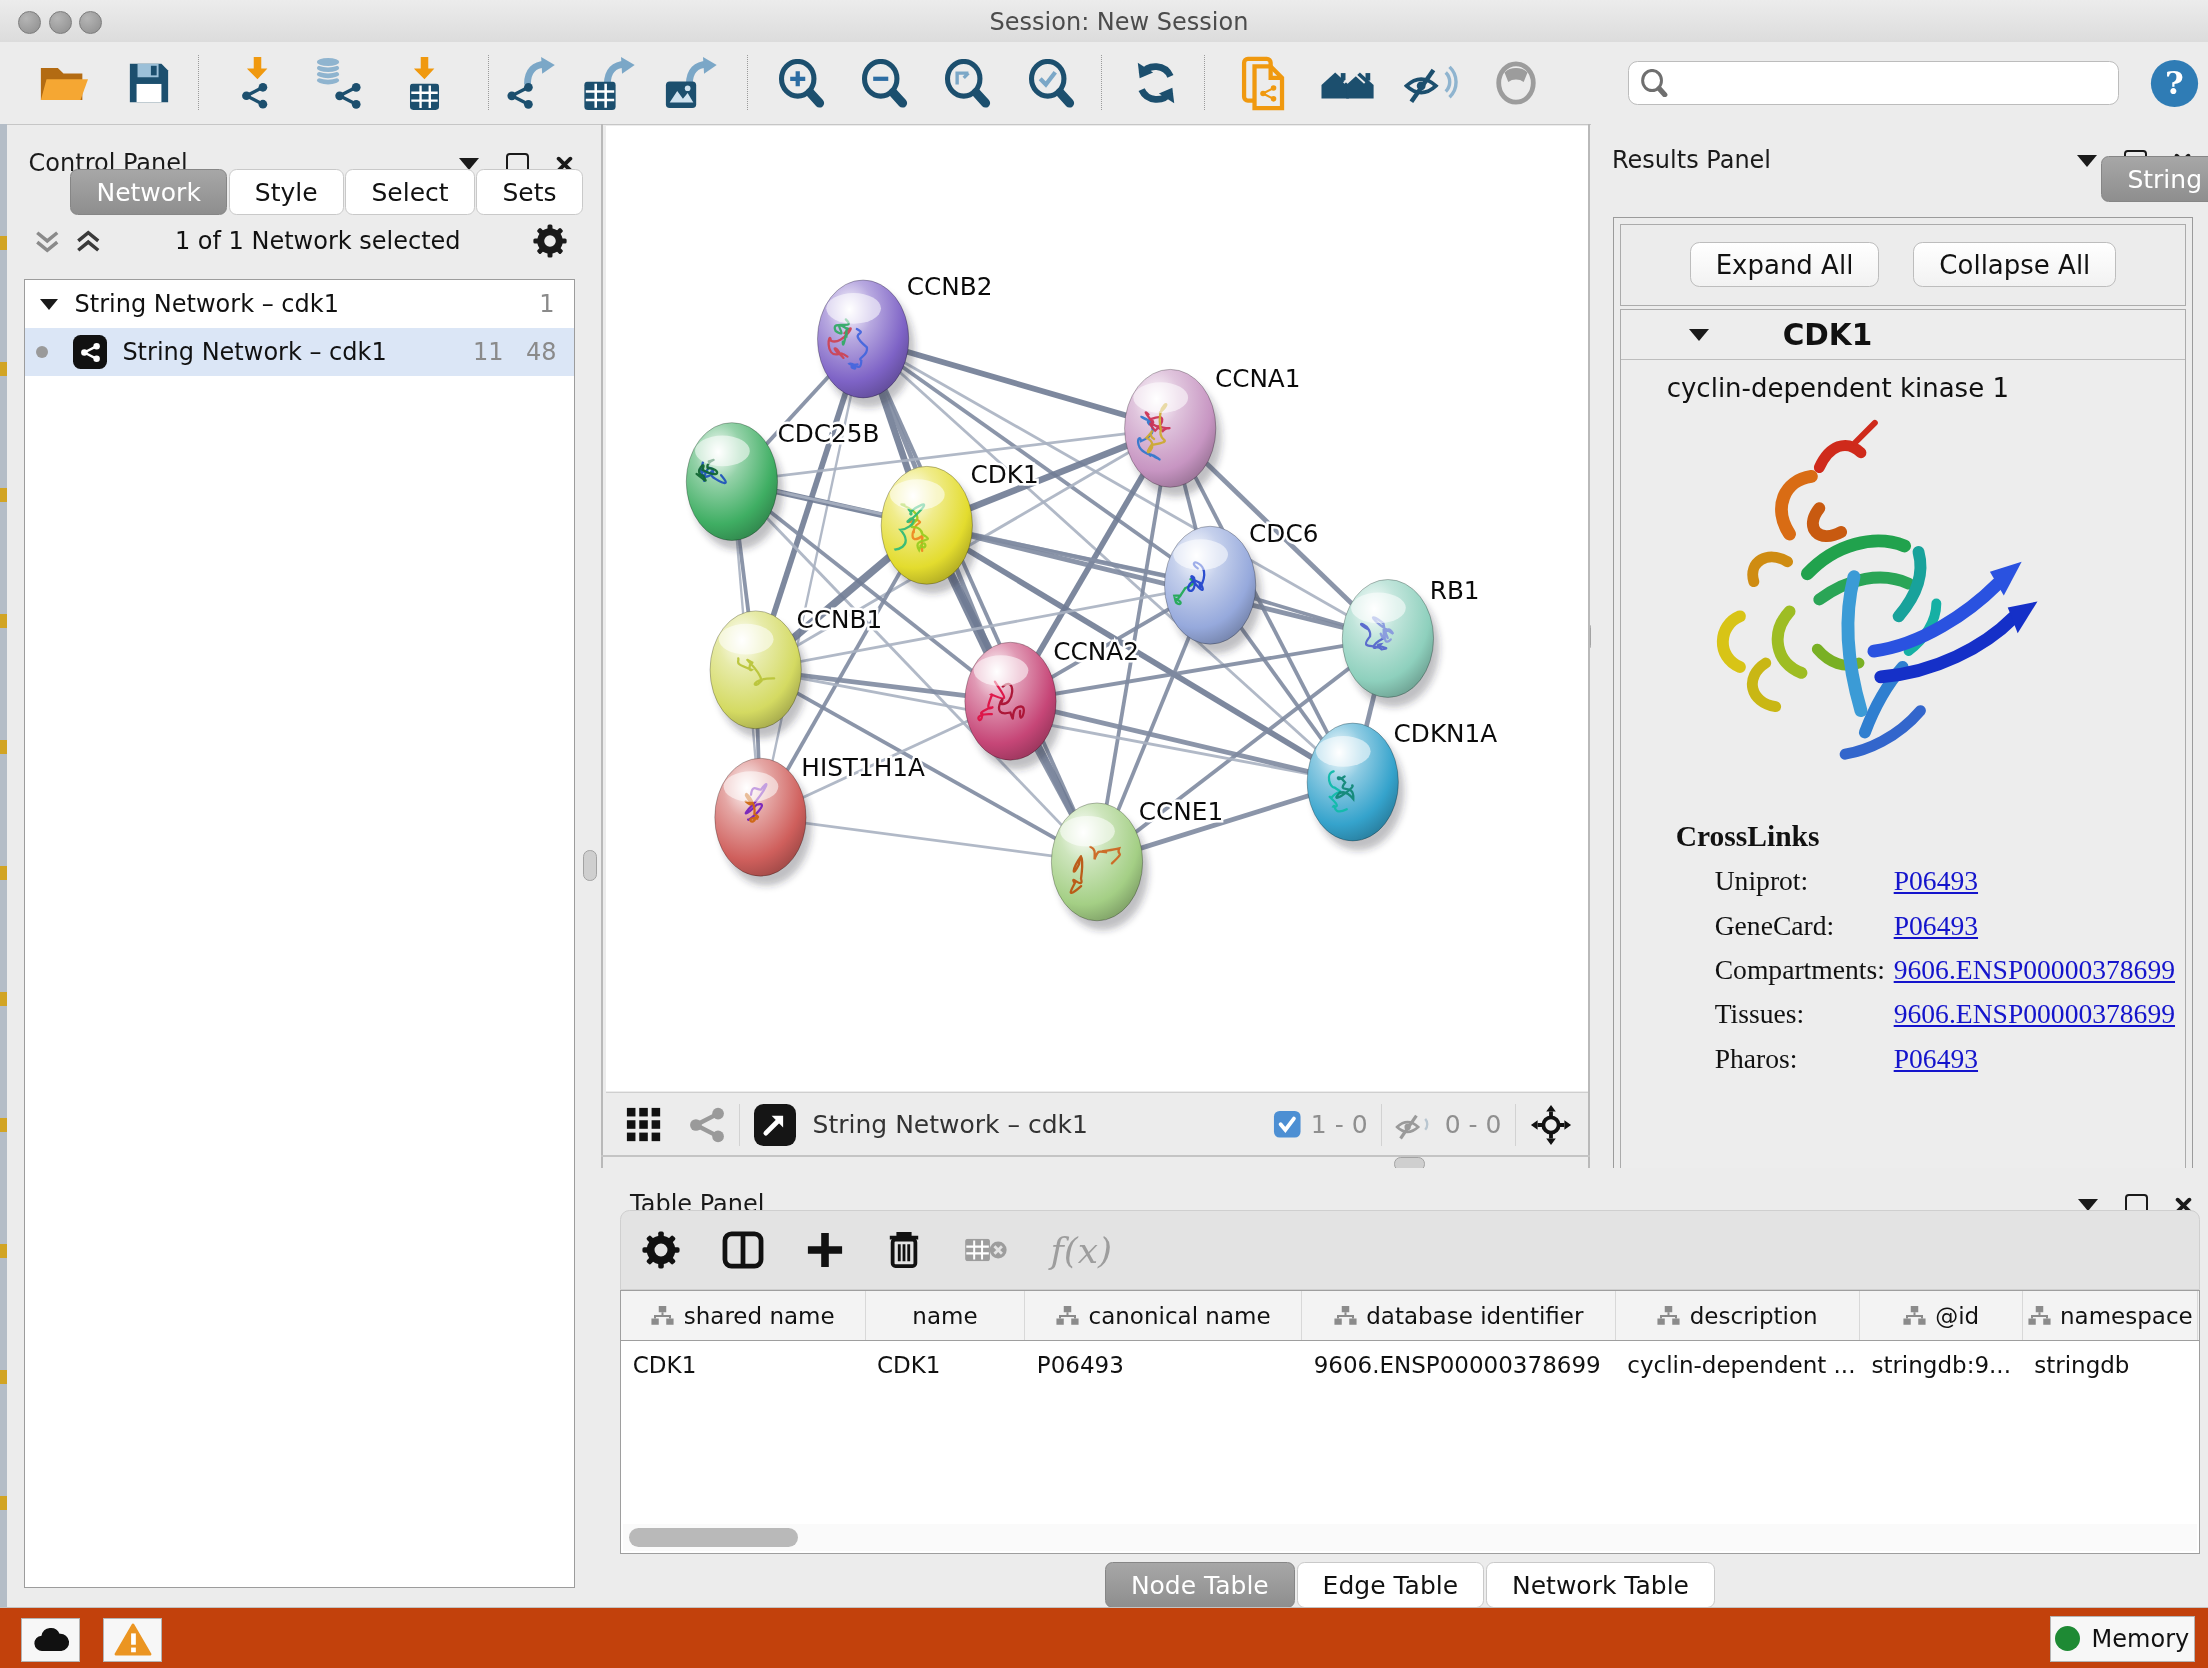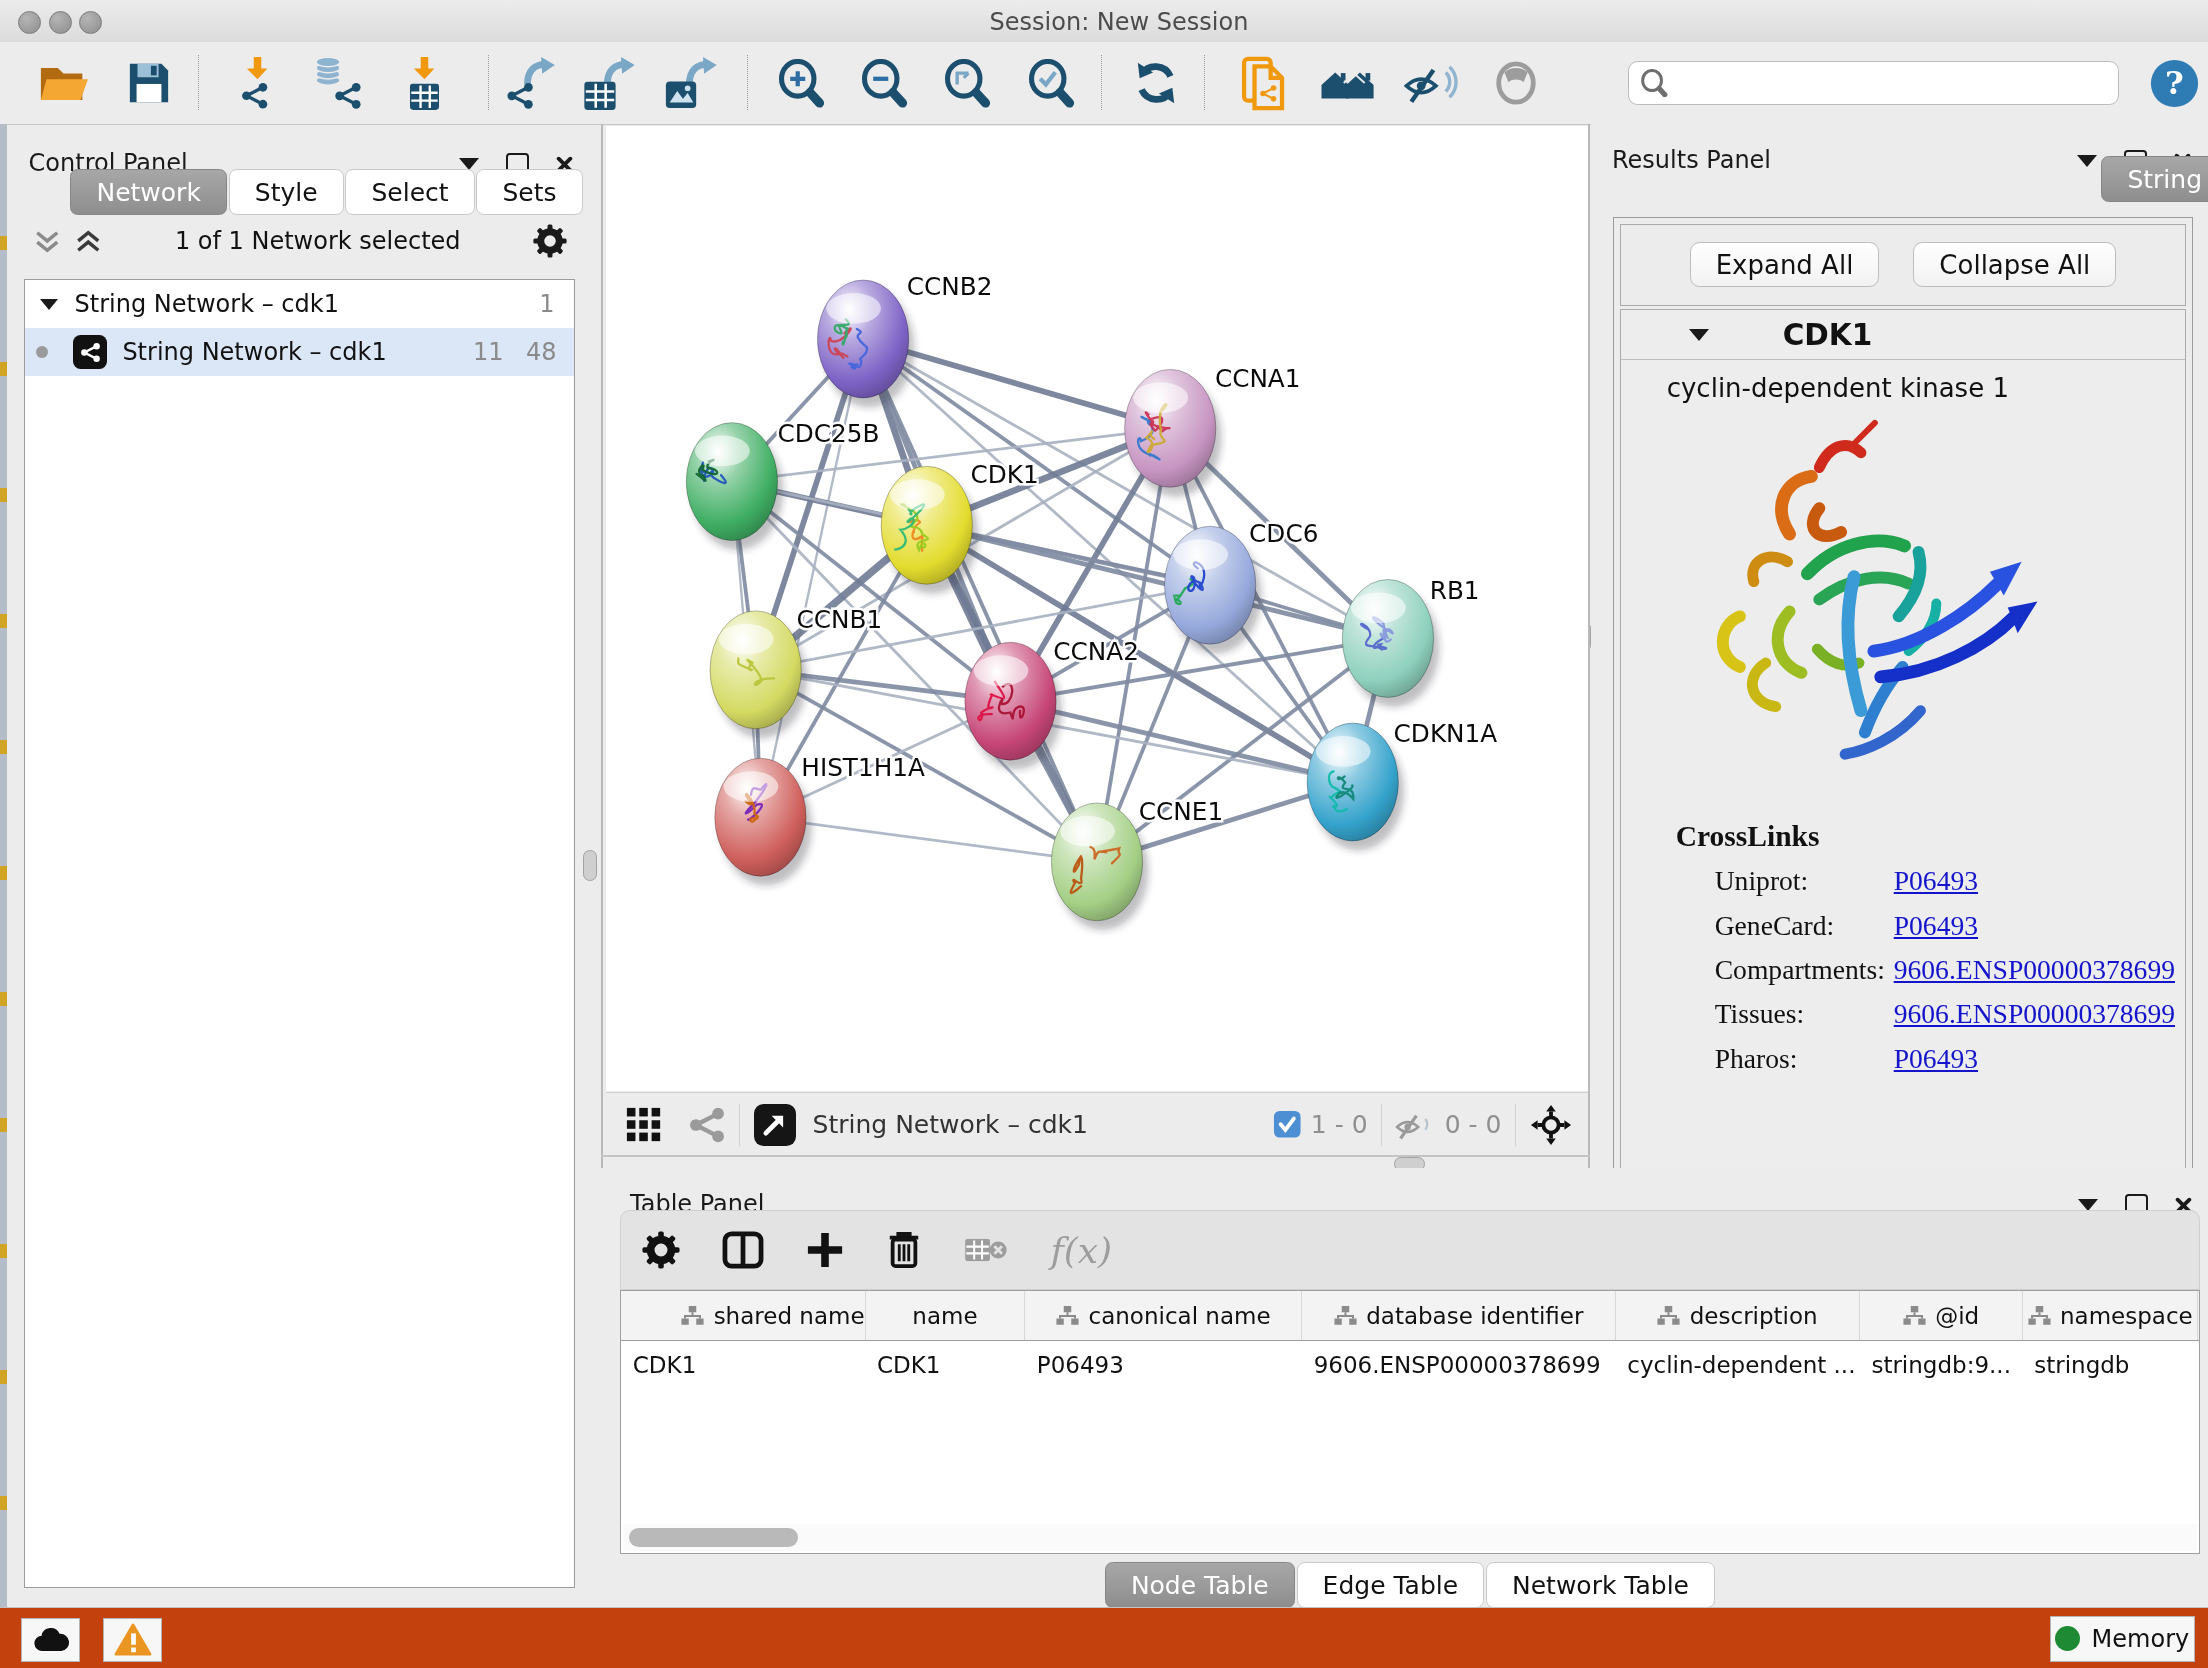--- a/index.html
+++ b/index.html
@@ -857,21 +857,21 @@
         <g color="#9d9d9d">
             <use href="#s-table" x="0" y="4" width="28" height="24"></use>
           </g>
         <circle cx="36" cy="16" r="9" fill="#9d9d9d"></circle>
         <path d="M32 12 40 20 M40 12 32 20" stroke="#e3e3e3" stroke-width="3"></path>
       </svg>
       <span style="font-family:'DejaVu Serif',serif;font-style:italic;font-size:36px;color:#9d9d9d">f(x)</span>
     </div>
     <div class="tbox">
       <div class="thead" id="table-head">
-          <div class="th" style="width: 246px; justify-content: flex-end;">
+          <div class="th" style="width: 246px;">
             <svg width="23" height="20" viewBox="0 0 18 16">
               <g color="#8b8b8b">
                 <use href="#s-colicon" width="18" height="16"></use>
               </g>
             </svg>
             <span>shared name</span>
           </div>
           <div class="th" style="width: 161px;">
             <span>name</span>
           </div>

